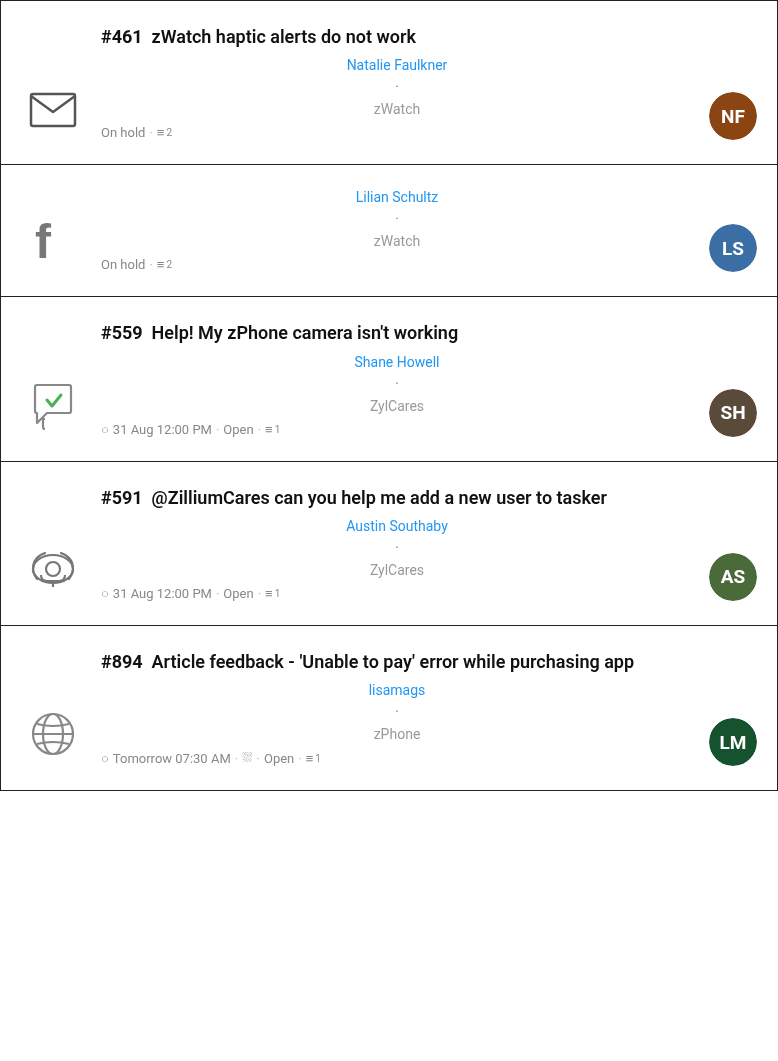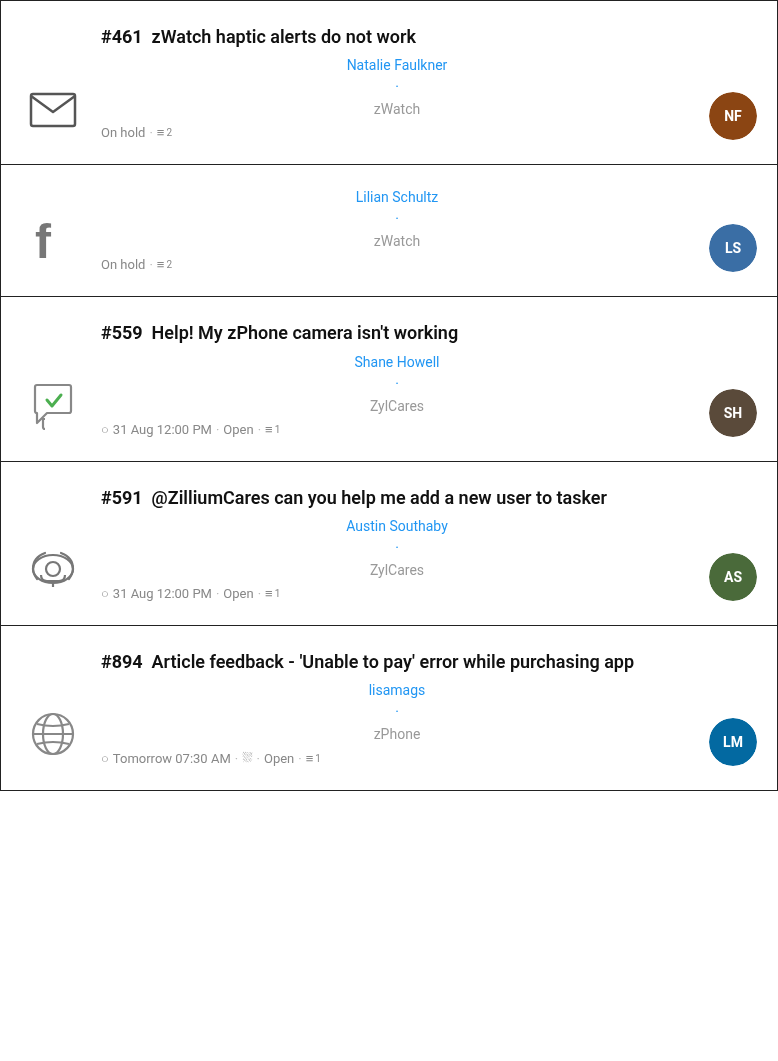--- a/index.html
+++ b/index.html
@@ -103,31 +103,31 @@
       margin-top: 6px;
     }
 
     .avatar-placeholder {
       width: 48px;
       height: 48px;
       border-radius: 50%;
       display: flex;
       align-items: center;
       justify-content: center;
-      font-size: 14px;
+      font-size: 19px;
       font-weight: bold;
       color: #fff;
     }
 
     
     .avatar-1 { background: #8B4513; }
     .avatar-2 { background: #3a6ea5; }
     .avatar-3 { background: #5a4a3a; }
     .avatar-4 { background: #4a6a3a; }
-    .avatar-5 { background: #0369a1; }
+    .avatar-5 { background: #14532d; }
 
     .replies-badge {
       display: inline-flex;
       align-items: center;
       gap: 2px;
     }
   </style>
 </head>
 <body>
 

